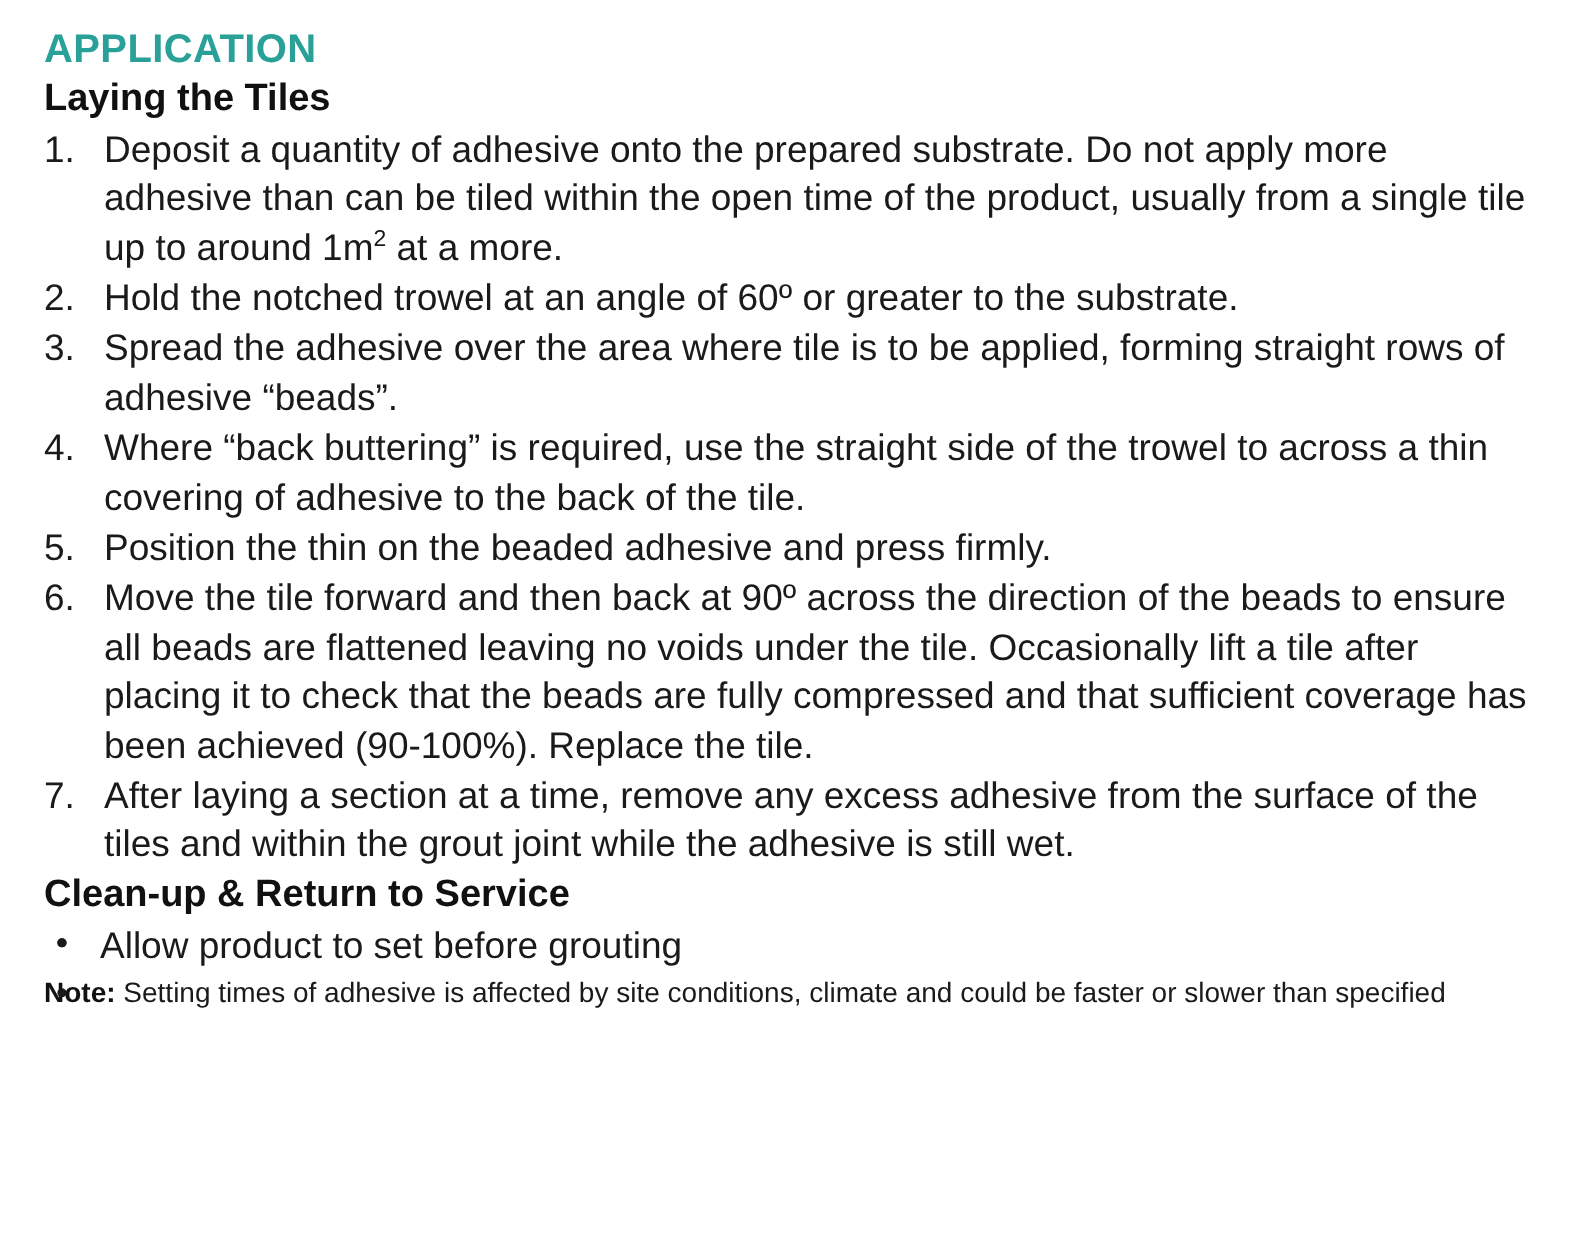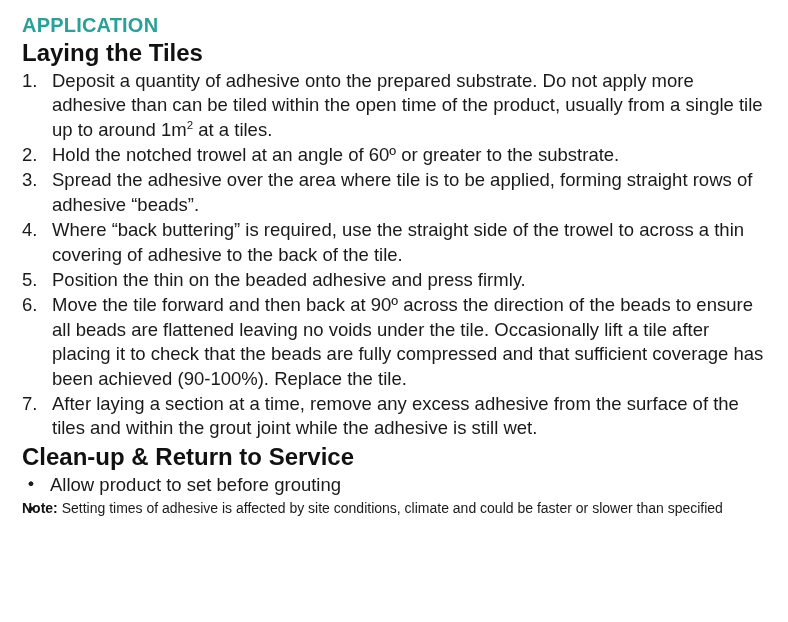--- a/index.html
+++ b/index.html
@@ -23,21 +23,21 @@
   }
   .section-title {
     color: #2aa198;
     font-size: 20px;
     font-weight: bold;
     letter-spacing: 0.2px;
     margin: 0 0 2px 0;
     line-height: 1.15;
   }
   .sub-head {
-    font-size: 24px;
+    font-size: 19px;
     font-weight: bold;
     color: #111111;
     margin: 0 0 1px 0;
     line-height: 1.2;
   }
   .sub-head.spaced {
     margin-top: 2px;
   }
   ol.steps, ul.bullets {
     list-style: none;
@@ -95,21 +95,21 @@
 <body>
 
 <div class="page">
 
   <h1 class="section-title">APPLICATION</h1>
 
   <h2 class="sub-head">Laying the Tiles</h2>
 
   <ol class="steps">
     <li class="step">
-      <span class="marker">1.</span><span class="inline">Deposit a quantity of adhesive onto the prepared substrate. Do not apply more adhesive than can be tiled within the open time of the product, usually from a single tile up to around 1m</span><sup>2</sup><span class="inline"> at a tiles.</span>
+      <span class="marker">1.</span><span class="inline">Deposit a quantity of adhesive onto the prepared substrate. Do not apply more adhesive than can be tiled within the open time of the product, usually from a single tile up to around 1m</span><sup>2</sup><span class="inline"> at a more.</span>
     </li>
     <li class="step">
       <span class="marker">2.</span><span class="inline">Hold the notched trowel at an angle of 60º or greater to the substrate.</span>
     </li>
     <li class="step">
       <span class="marker">3.</span><span class="inline">Spread the adhesive over the area where tile is to be applied, forming straight rows of adhesive “beads”.</span>
     </li>
     <li class="step">
       <span class="marker">4.</span><span class="inline">Where “back buttering” is required, use the straight side of the trowel to across a thin covering of adhesive to the back of the tile.</span>
     </li>

